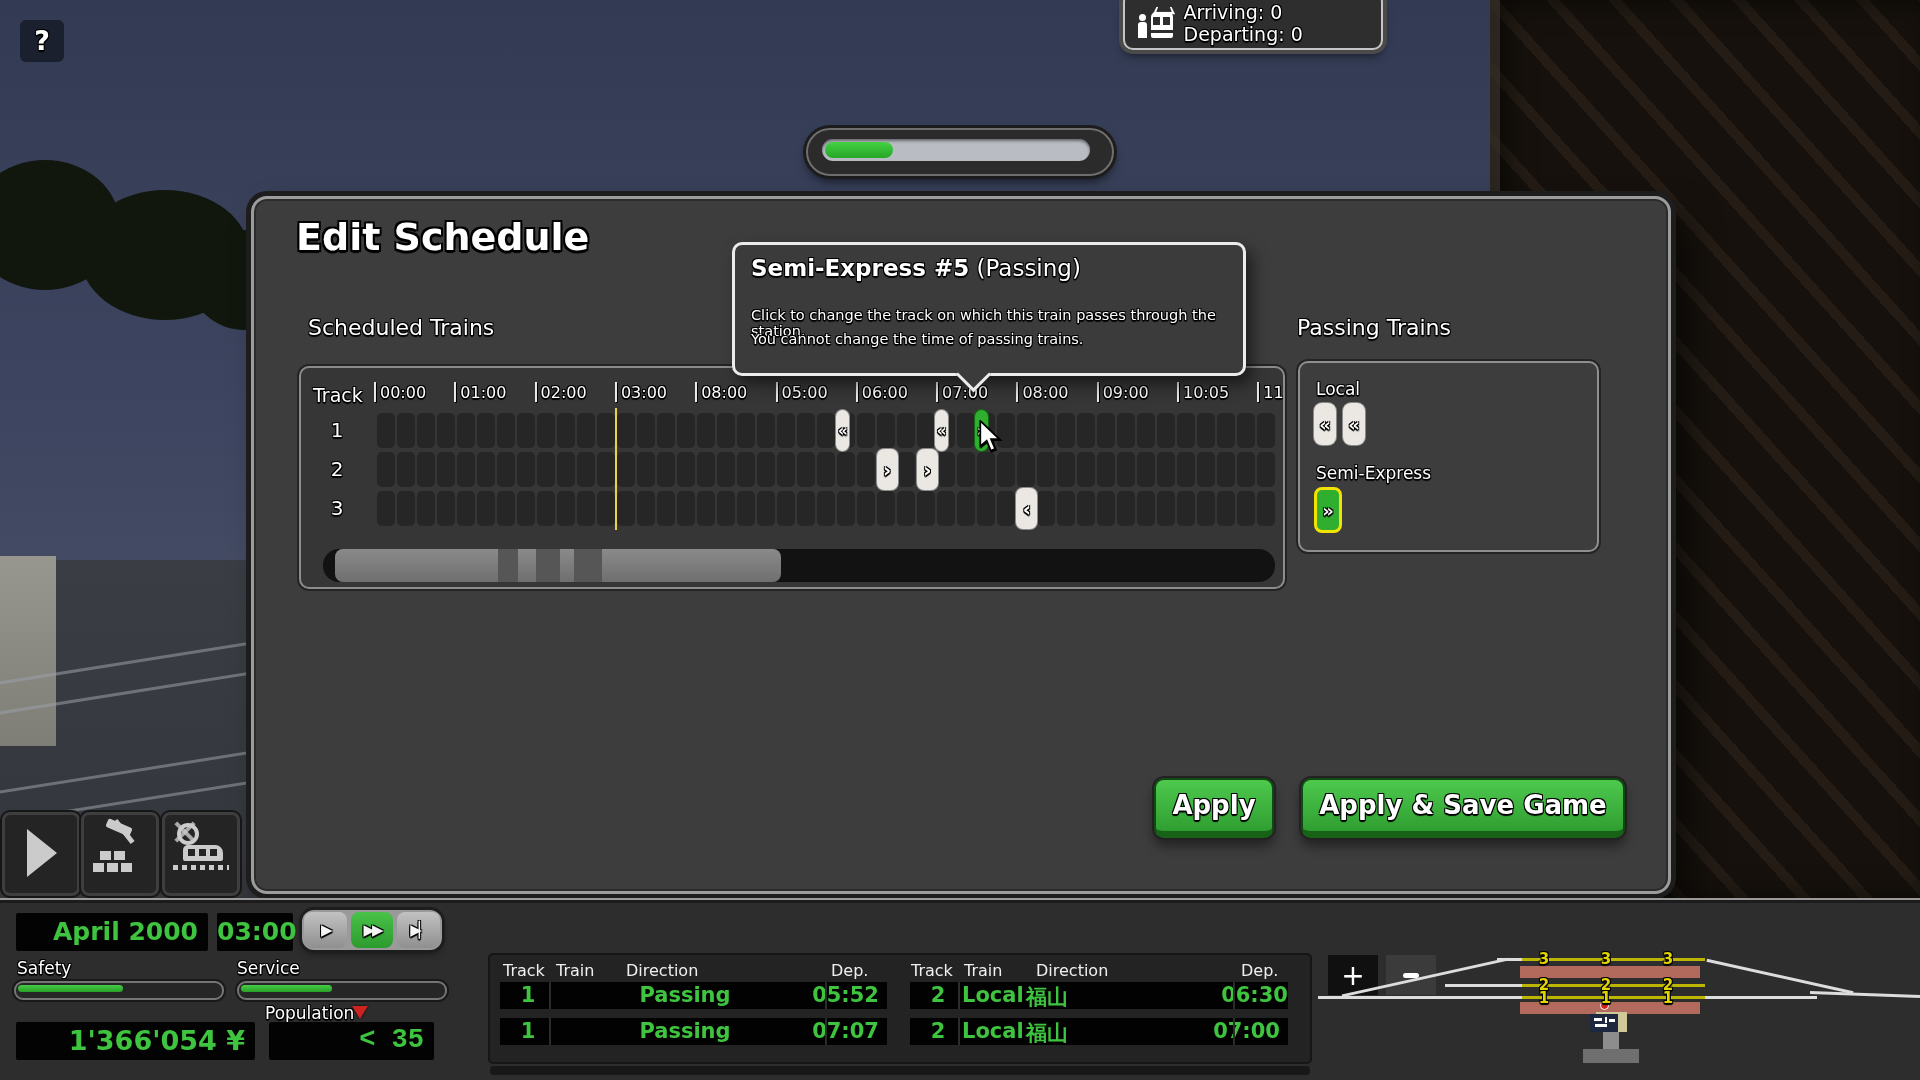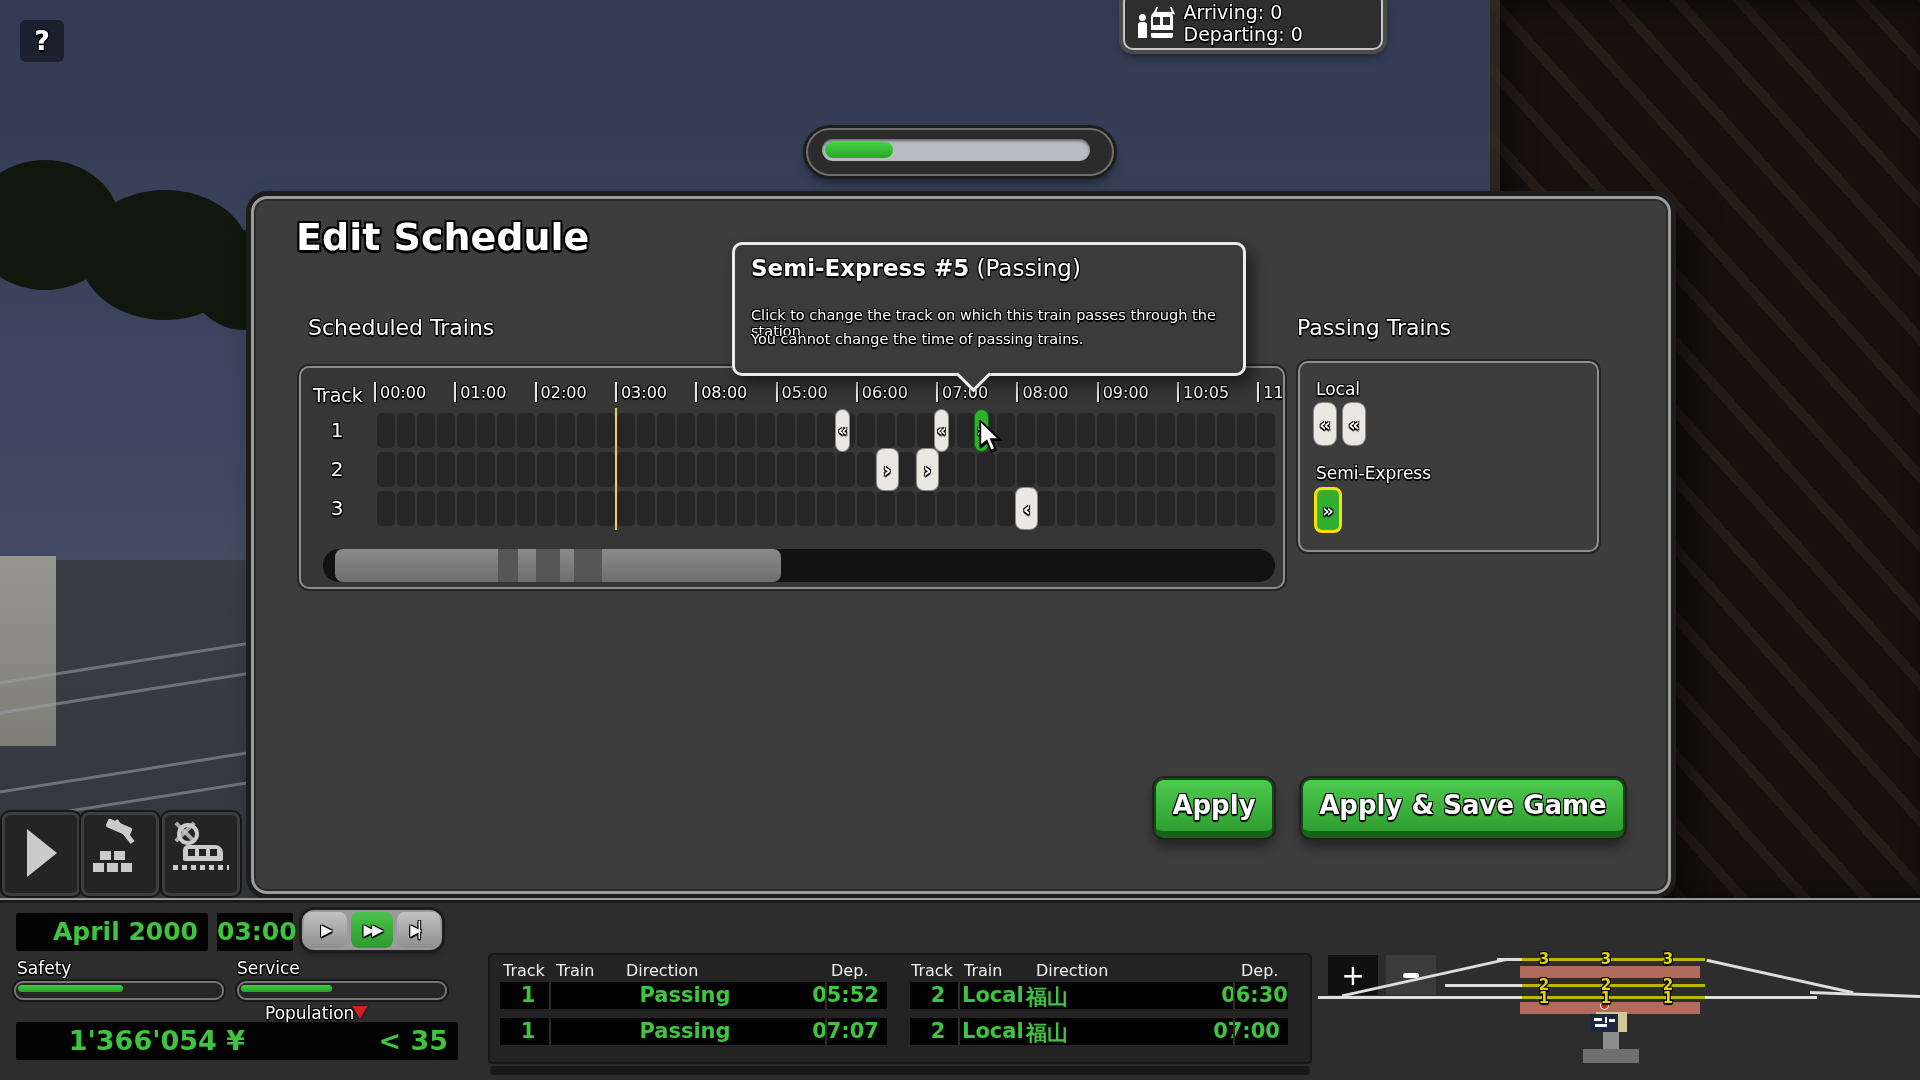--- a/index.html
+++ b/index.html
@@ -435,21 +435,21 @@
   <div class="meter" style="left:237px;top:981px;width:206px;">
       <div class="meter-fill" id="service-fill" style="width: 90.9px;"></div>
     </div>
 
   <div class="hud-label ol" style="left:17px;top:1032px;">Balance</div>
   <div class="blackbox" style="left:16px;top:1022px;width:239px;height:38px;">
     <span class="green-num abs" style="right:10px;top:3px;font-size:27px;">1'366'054 ¥</span>
   </div>
   <div class="hud-label ol" style="left:265px;top:1003px;">Population</div>
   <div class="abs" style="left:352px;top:1006px;width:0;height:0;border-left:8px solid transparent;border-right:8px solid transparent;border-top:13px solid #cc2222;filter:drop-shadow(0 0 1px #000);"></div>
-  <div class="blackbox" style="left:253px;top:1022px;width:205px;height:38px;">
+  <div class="blackbox" style="left:269px;top:1022px;width:165px;height:38px;font-family:Liberation Mono, monospace;">
     <span class="green-num abs" style="right:10px;top:3px;font-size:27px;">&lt; 35</span>
   </div>
 
   <div class="abs dep-panel" id="dep-panel">
       <div class="dep-head" style="left:13px;">Track</div>
       <div class="dep-head" style="left:66px;">Train</div>
       <div class="dep-head" style="left:136px;">Direction</div>
       <div class="dep-head" style="left:341px;">Dep.</div>
       <div class="dep-head" style="left:421px;">Track</div>
       <div class="dep-head" style="left:474px;">Train</div>

